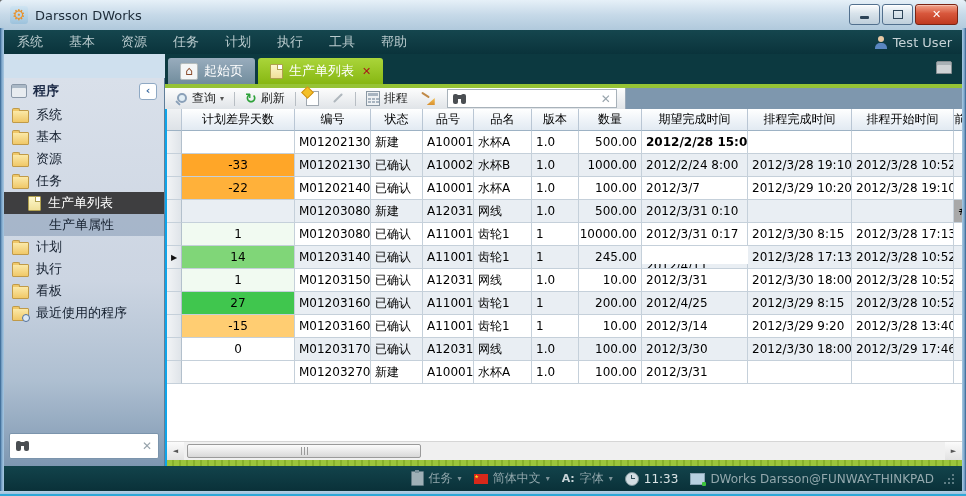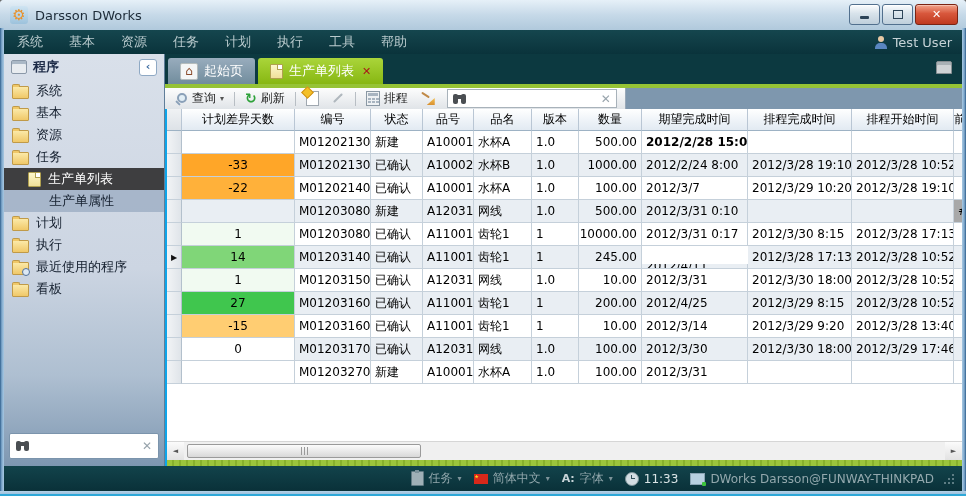--- a/index.html
+++ b/index.html
@@ -24,21 +24,21 @@
   .menubar{position:absolute;top:30px;left:4px;right:4px;height:24px;background:linear-gradient(#15464e,#0a333b);display:flex;align-items:center;color:#b9cacd;font-size:13px;z-index:2;}
   .menu-items{display:flex;height:100%;}
   .menu-item{padding:0 13px;display:flex;align-items:center;cursor:default;}
   .user-area{margin-left:auto;display:flex;align-items:center;gap:6px;padding-right:10px;color:#c5d2d6;}
   .icn-person{width:12px;height:13px;position:relative;}
   .icn-person::before{content:'';position:absolute;left:3px;top:0;width:6px;height:6px;border-radius:50%;background:#e8c9a4;}
   .icn-person::after{content:'';position:absolute;left:0;bottom:0;width:12px;height:6px;border-radius:5px 5px 0 0;background:#5a86c0;}
   
   .page-body{position:absolute;top:54px;left:4px;right:4px;bottom:30px;display:flex;z-index:1;}
   
-  .sidebar{width:160px;flex:0 0 auto;display:flex;flex-direction:column;background:linear-gradient(#d9e0ea,#ccd5e2 52%,#aebfd1 78%,#7e97b1);border-right:1px solid #5f7d99;}
+  .sidebar{width:160px;flex:0 0 auto;display:flex;flex-direction:column;background:linear-gradient(#d9e0ea,#ccd5e2 52%,#aebfd1 78%,#7e97b1);border-right:1px solid #5f7d99;margin-top:24px;}
   .side-header{height:26px;display:flex;align-items:center;gap:6px;padding:0 7px;font-size:13px;font-weight:bold;color:#1d2b47;}
   .icn-appwin{width:14px;height:12px;background:#e8ecf0;border:1px solid #8a98a8;border-radius:2px;box-shadow:inset 0 3px 0 #aab8c6;}
   .collapse-btn{margin-left:auto;width:16px;height:15px;background:#fff;border:1px solid #8fa9c4;border-radius:3px;color:#3a6aa0;font-size:11px;font-weight:bold;display:flex;align-items:center;justify-content:center;}
   .collapse-btn::before{content:'‹';margin-top:-2px;}
   .side-item{height:22px;display:flex;align-items:center;gap:7px;padding-left:8px;font-size:13px;color:#141f2e;cursor:default;}
   .side-item.child{padding-left:24px;}
   .side-item.selected{background:#3e3e40;color:#fff;}
   .side-item.subrow{background:rgba(125,148,176,.5);padding-left:45px;}
   .side-label{white-space:nowrap;}
   .side-spacer{flex:1;}
@@ -203,26 +203,26 @@
           </div>
           <div class="side-item">
             <div class="icn icn-folder"></div>
             <div class="side-label">计划</div>
           </div>
           <div class="side-item">
             <div class="icn icn-folder"></div>
             <div class="side-label">执行</div>
           </div>
           <div class="side-item">
+            <div class="icn icn-folder"></div>
+            <div class="side-label">看板</div>
+          </div>
+          <div class="side-item">
             <div class="icn icn-folder-clock"></div>
             <div class="side-label">最近使用的程序</div>
-          </div>
-          <div class="side-item">
-            <div class="icn icn-folder"></div>
-            <div class="side-label">看板</div>
           </div>
         </div>
       <div class="side-spacer"></div>
       <div class="side-search">
         <span class="icn icn-bino"></span>
         <input type="text" style="">
         <span class="clear-x"></span>
       </div>
     </div>
 

